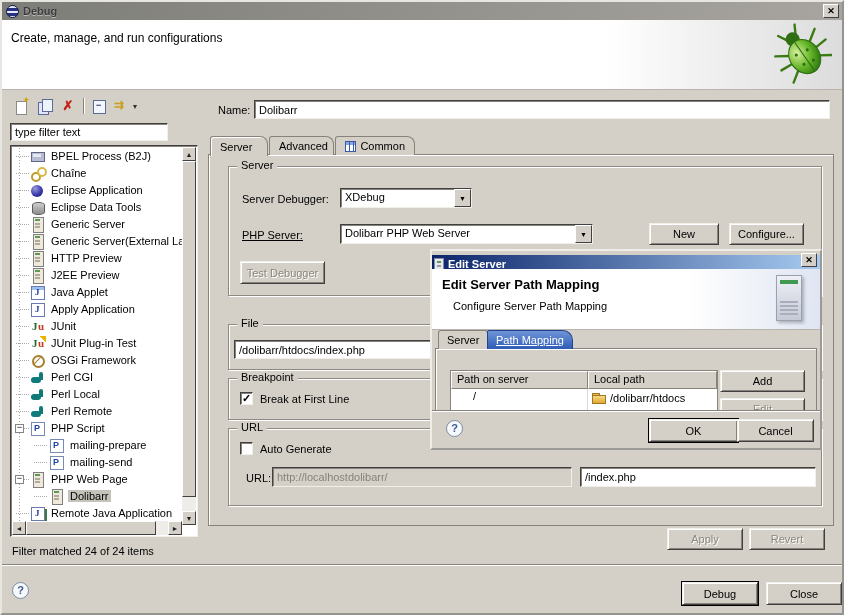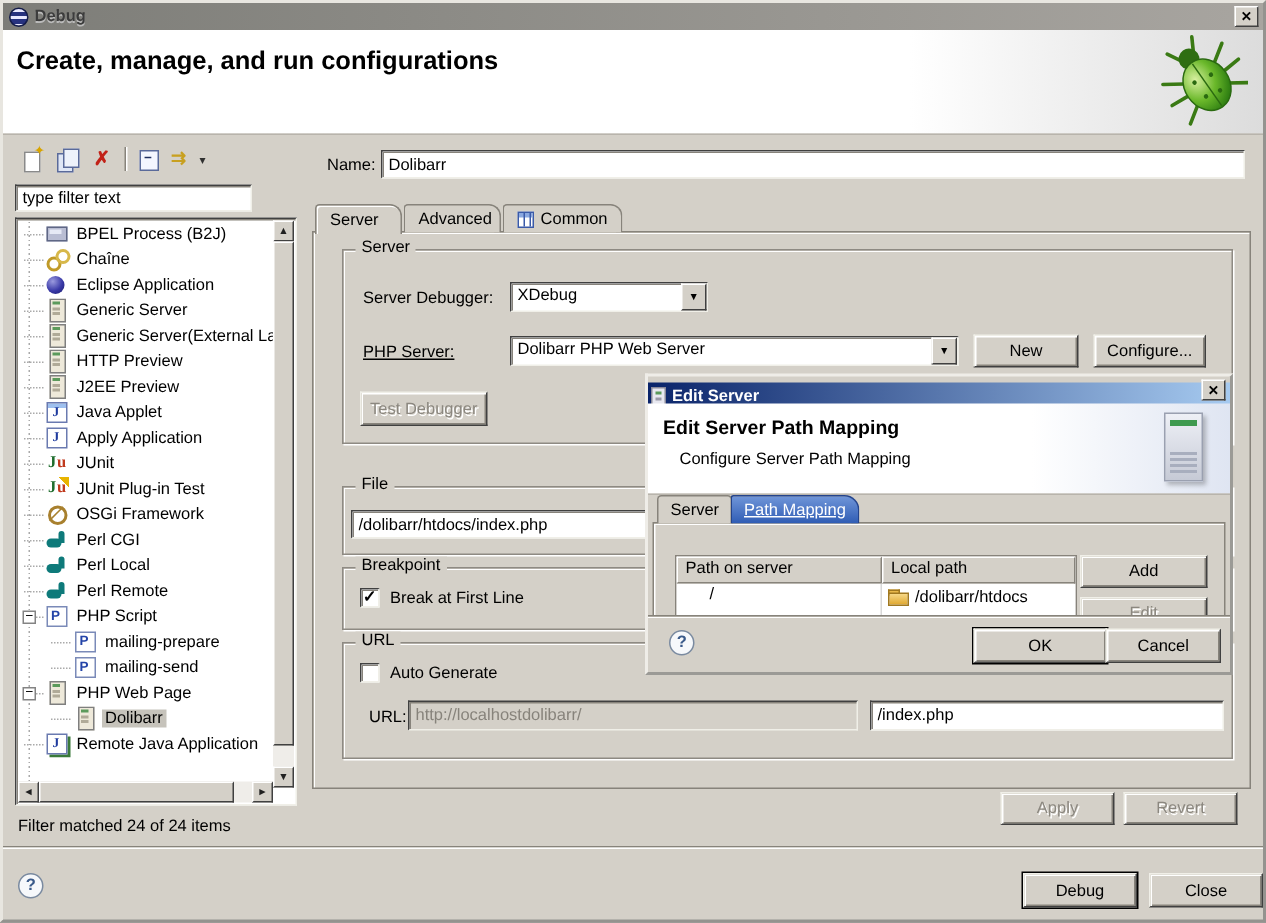--- a/index.html
+++ b/index.html
@@ -13,21 +13,21 @@
   .titlebar{position:absolute;left:0;top:0;width:100%;height:18px;
     background:linear-gradient(to right,#7d7d78,#a8a5a0);display:flex;align-items:center;padding:0 3px;}
   .ec-logo{width:13px;height:13px;border-radius:50%;margin:0 4px 0 1px;
     background:repeating-linear-gradient(to bottom,#e8e8ff 0 2px,#27327f 2px 5px);border:1px solid #141c4a;}
   .titlebar .ttl{font-weight:bold;color:#3c3c3c;text-shadow:0 1px 0 #bbb;}
   .winbtn{position:absolute;right:3px;top:2px;width:16px;height:14px;background:#d4d0c8;
     border:1px solid;border-color:#fff #404040 #404040 #fff;font:bold 9px/12px "Liberation Sans",sans-serif;text-align:center;}
   
   .headerband{position:absolute;left:0;top:18px;width:100%;height:70px;
     background:linear-gradient(to right,#ffffff 72%,#dcdcdc);border-bottom:1px solid #b8b4ac;}
-  .headerband .heading{position:absolute;left:9px;top:11px;font-size:17px;font-weight:bold;}
+  .headerband .heading{position:absolute;left:9px;top:11px;font-size:12px;font-weight:normal;}
   .bug{position:absolute;right:10px;top:2px;}
   
   .btn{position:absolute;background:#d4d0c8;border:1px solid;border-color:#f0efe8 #404040 #404040 #f0efe8;
     box-shadow:inset 1px 1px 0 #fff,inset -1px -1px 0 #87837b;
     display:flex;align-items:center;justify-content:center;}
   .btn.default{box-shadow:inset 1px 1px 0 #fff,inset -1px -1px 0 #87837b,0 0 0 1px #000;}
   .btn.disabled{color:#8b877f;text-shadow:1px 1px 0 #fff;}
   .tfield{position:absolute;background:#fff;border:1px solid;border-color:#404040 #f0efe8 #f0efe8 #404040;
     box-shadow:inset 1px 1px 0 #87837b;font:11px "Liberation Sans",sans-serif;padding:1px 4px;}
   input.tfield{outline:none;}
@@ -199,20 +199,21 @@
     <span class="tb-caret">▾</span>
   </div>
 
   <input class="tfield" style="left: 8px; top: 121px; width: 158px; height: 18px;" value="type filter text">
 
   <div class="treebox">
     <div class="treerows">
         <div class="tree-row"><span class="ticon i-bpel"></span><span class="tlabel">BPEL Process (B2J)</span></div>
         <div class="tree-row"><span class="ticon i-chain"></span><span class="tlabel">Chaîne</span></div>
         <div class="tree-row"><span class="ticon i-sphere"></span><span class="tlabel">Eclipse Application</span></div>
+        <div class="tree-row"><span class="ticon i-db"></span><span class="tlabel">Eclipse Data Tools</span></div>
         <div class="tree-row"><span class="ticon i-server"></span><span class="tlabel">Generic Server</span></div>
         <div class="tree-row"><span class="ticon i-server"></span><span class="tlabel">Generic Server(External La</span></div>
         <div class="tree-row"><span class="ticon i-server"></span><span class="tlabel">HTTP Preview</span></div>
         <div class="tree-row"><span class="ticon i-server"></span><span class="tlabel">J2EE Preview</span></div>
         <div class="tree-row"><span class="ticon i-applet"></span><span class="tlabel">Java Applet</span></div>
         <div class="tree-row"><span class="ticon i-java"></span><span class="tlabel">Apply Application</span></div>
         <div class="tree-row"><span class="ticon i-junit"></span><span class="tlabel">JUnit</span></div>
         <div class="tree-row"><span class="ticon i-junitp"></span><span class="tlabel">JUnit Plug-in Test</span></div>
         <div class="tree-row"><span class="ticon i-osgi"></span><span class="tlabel">OSGi Framework</span></div>
         <div class="tree-row"><span class="ticon i-camel"></span><span class="tlabel">Perl CGI</span></div>
@@ -255,21 +256,21 @@
 
   <div class="grp" style="left:226px;top:164px;width:594px;height:130px;z-index:2;">
     <span class="legend">Server</span>
   </div>
   <span class="lbl" style="left:240px;top:191px;z-index:2;">Server Debugger:</span>
   <div class="combo" style="left:338px;top:186px;width:132px;height:20px;z-index:2;">
     <span class="val">XDebug</span>
     <span class="arrow">▼</span>
   </div>
   <span class="lbl" style="left:240px;top:227px;z-index:2;text-decoration:underline;">PHP Server:</span>
-  <div class="combo" style="left:338px;top:222px;width:299px;height:20px;z-index:2;">
+  <div class="combo" style="left:338px;top:222px;width:253px;height:20px;z-index:2;">
     <span class="val">Dolibarr PHP Web Server</span>
     <span class="arrow">▼</span>
   </div>
   <div class="btn" style="left:647px;top:221px;width:70px;height:22px;z-index:2;">New</div>
   <div class="btn" style="left:727px;top:221px;width:75px;height:22px;z-index:2;">Configure...</div>
   <div class="btn disabled" style="left:238px;top:259px;width:85px;height:23px;z-index:2;">Test Debugger</div>
 
   <div class="grp" style="left:226px;top:322px;width:594px;height:46px;z-index:2;">
     <span class="legend">File</span>
   </div>

